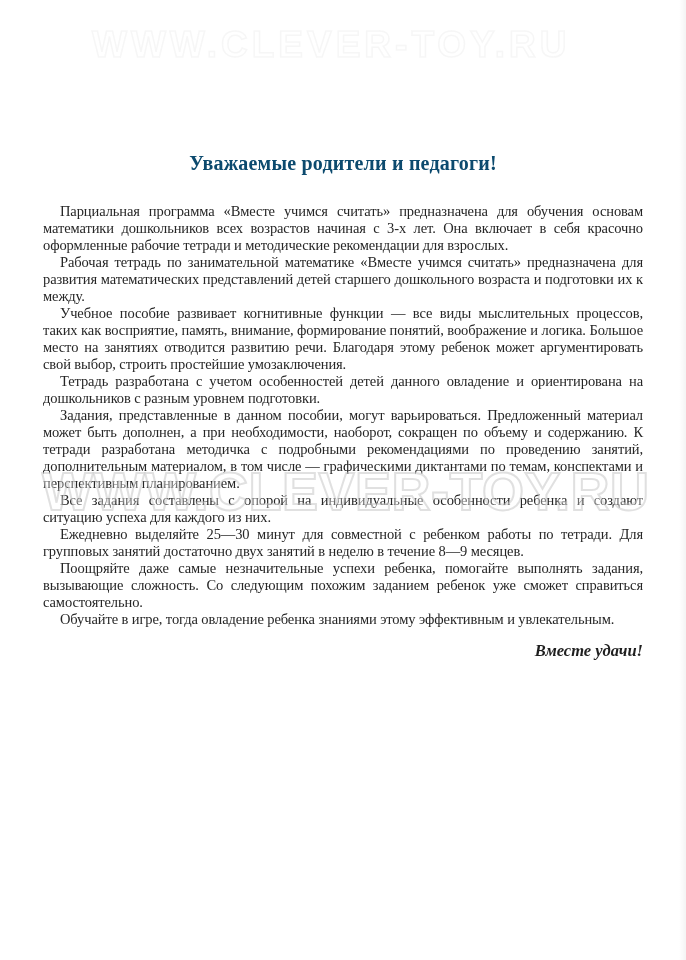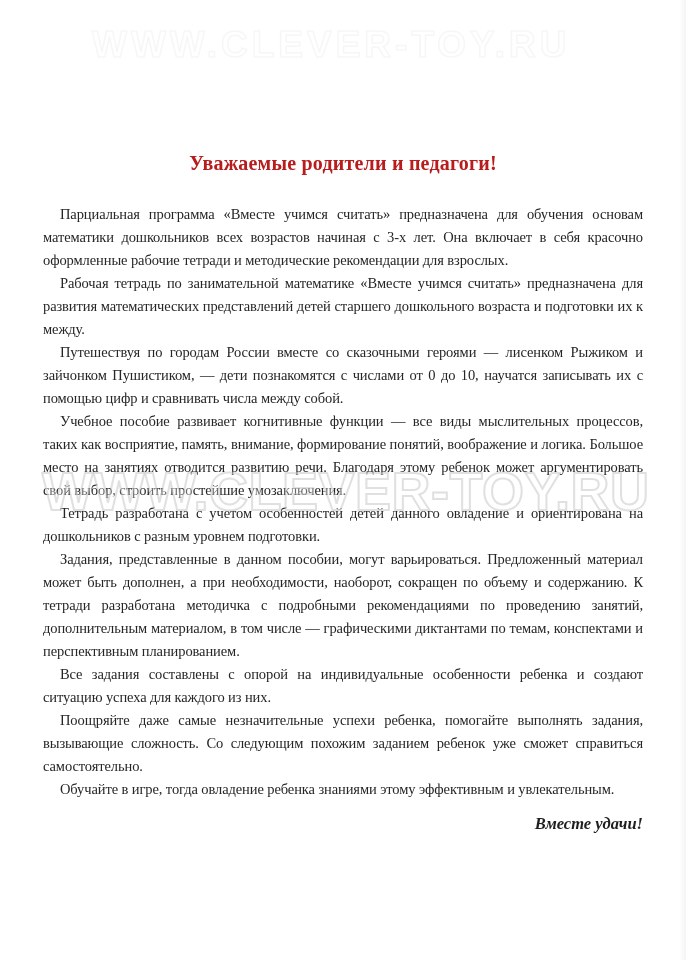--- a/index.html
+++ b/index.html
@@ -17,28 +17,28 @@
     left: 43px;
     right: 43px;
     top: 152px;
   }
   .title {
     margin: 0 0 28px 0;
     text-align: center;
     font-size: 20px;
     font-weight: bold;
     letter-spacing: 0.2px;
-    color: #b91c1c;
+    color: #0c4a6e;
   }
   .body-text p {
     margin: 0;
     text-align: justify;
     text-indent: 17px;
     font-size: 14.5px;
-    line-height: 23px;
+    line-height: 17px;
     letter-spacing: -0.1px;
     color: #262626;
   }
   .closing {
     margin-top: 13px;
     text-align: right;
     font-size: 16.5px;
     font-weight: bold;
     font-style: italic;
     color: #1f1f1f;
@@ -83,25 +83,25 @@
 <div class="page">
 
   <div class="wm wm-top">WWW.CLEVER-TOY.RU</div>
 
   <div class="content">
     <h1 class="title">Уважаемые родители и педагоги!</h1>
 
     <div class="body-text">
       <p>Парциальная программа «Вместе учимся считать» предназначена для обучения основам математики дошкольников всех возрастов начиная с 3-х лет. Она включает в себя красочно оформленные рабочие тетради и методические рекомендации для взрослых.</p>
       <p>Рабочая тетрадь по занимательной математике «Вместе учимся считать» предназначена для развития математических представлений детей старшего дошкольного возраста и подготовки их к между.</p>
-      <p>Путешествуя по городам России вместе со сказочными героями — лисенком Рыжиком и зайчонком Пушистиком, — дети познакомятся с числами от 0 до 10, научатся записывать их с помощью цифр и сравнивать числа между собой.</p>
       <p>Учебное пособие развивает когнитивные функции — все виды мыслительных процессов, таких как восприятие, память, внимание, формирование понятий, воображение и логика. Большое место на занятиях отводится развитию речи. Благодаря этому ребенок может аргументировать свой выбор, строить простейшие умозаключения.</p>
       <p>Тетрадь разработана с учетом особенностей детей данного овладение и ориентирована на дошкольников с разным уровнем подготовки.</p>
       <p>Задания, представленные в данном пособии, могут варьироваться. Предложенный материал может быть дополнен, а при необходимости, наоборот, сокращен по объему и содержанию. К тетради разработана методичка с подробными рекомендациями по проведению занятий, дополнительным материалом, в том числе — графическими диктантами по темам, конспектами и перспективным планированием.</p>
       <p>Все задания составлены с опорой на индивидуальные особенности ребенка и создают ситуацию успеха для каждого из них.</p>
+      <p>Ежедневно выделяйте 25—30 минут для совместной с ребенком работы по тетради. Для групповых занятий достаточно двух занятий в неделю в течение 8—9 месяцев.</p>
       <p>Поощряйте даже самые незначительные успехи ребенка, помогайте выполнять задания, вызывающие сложность. Со следующим похожим заданием ребенок уже сможет справиться самостоятельно.</p>
       <p>Обучайте в игре, тогда овладение ребенка знаниями этому эффективным и увлекательным.</p>
     </div>
 
     <div class="closing">Вместе удачи!</div>
   </div>
 
   <div class="wm wm-center">WWW.CLEVER-TOY.RU</div>
 
   <div class="edge-right"></div>

